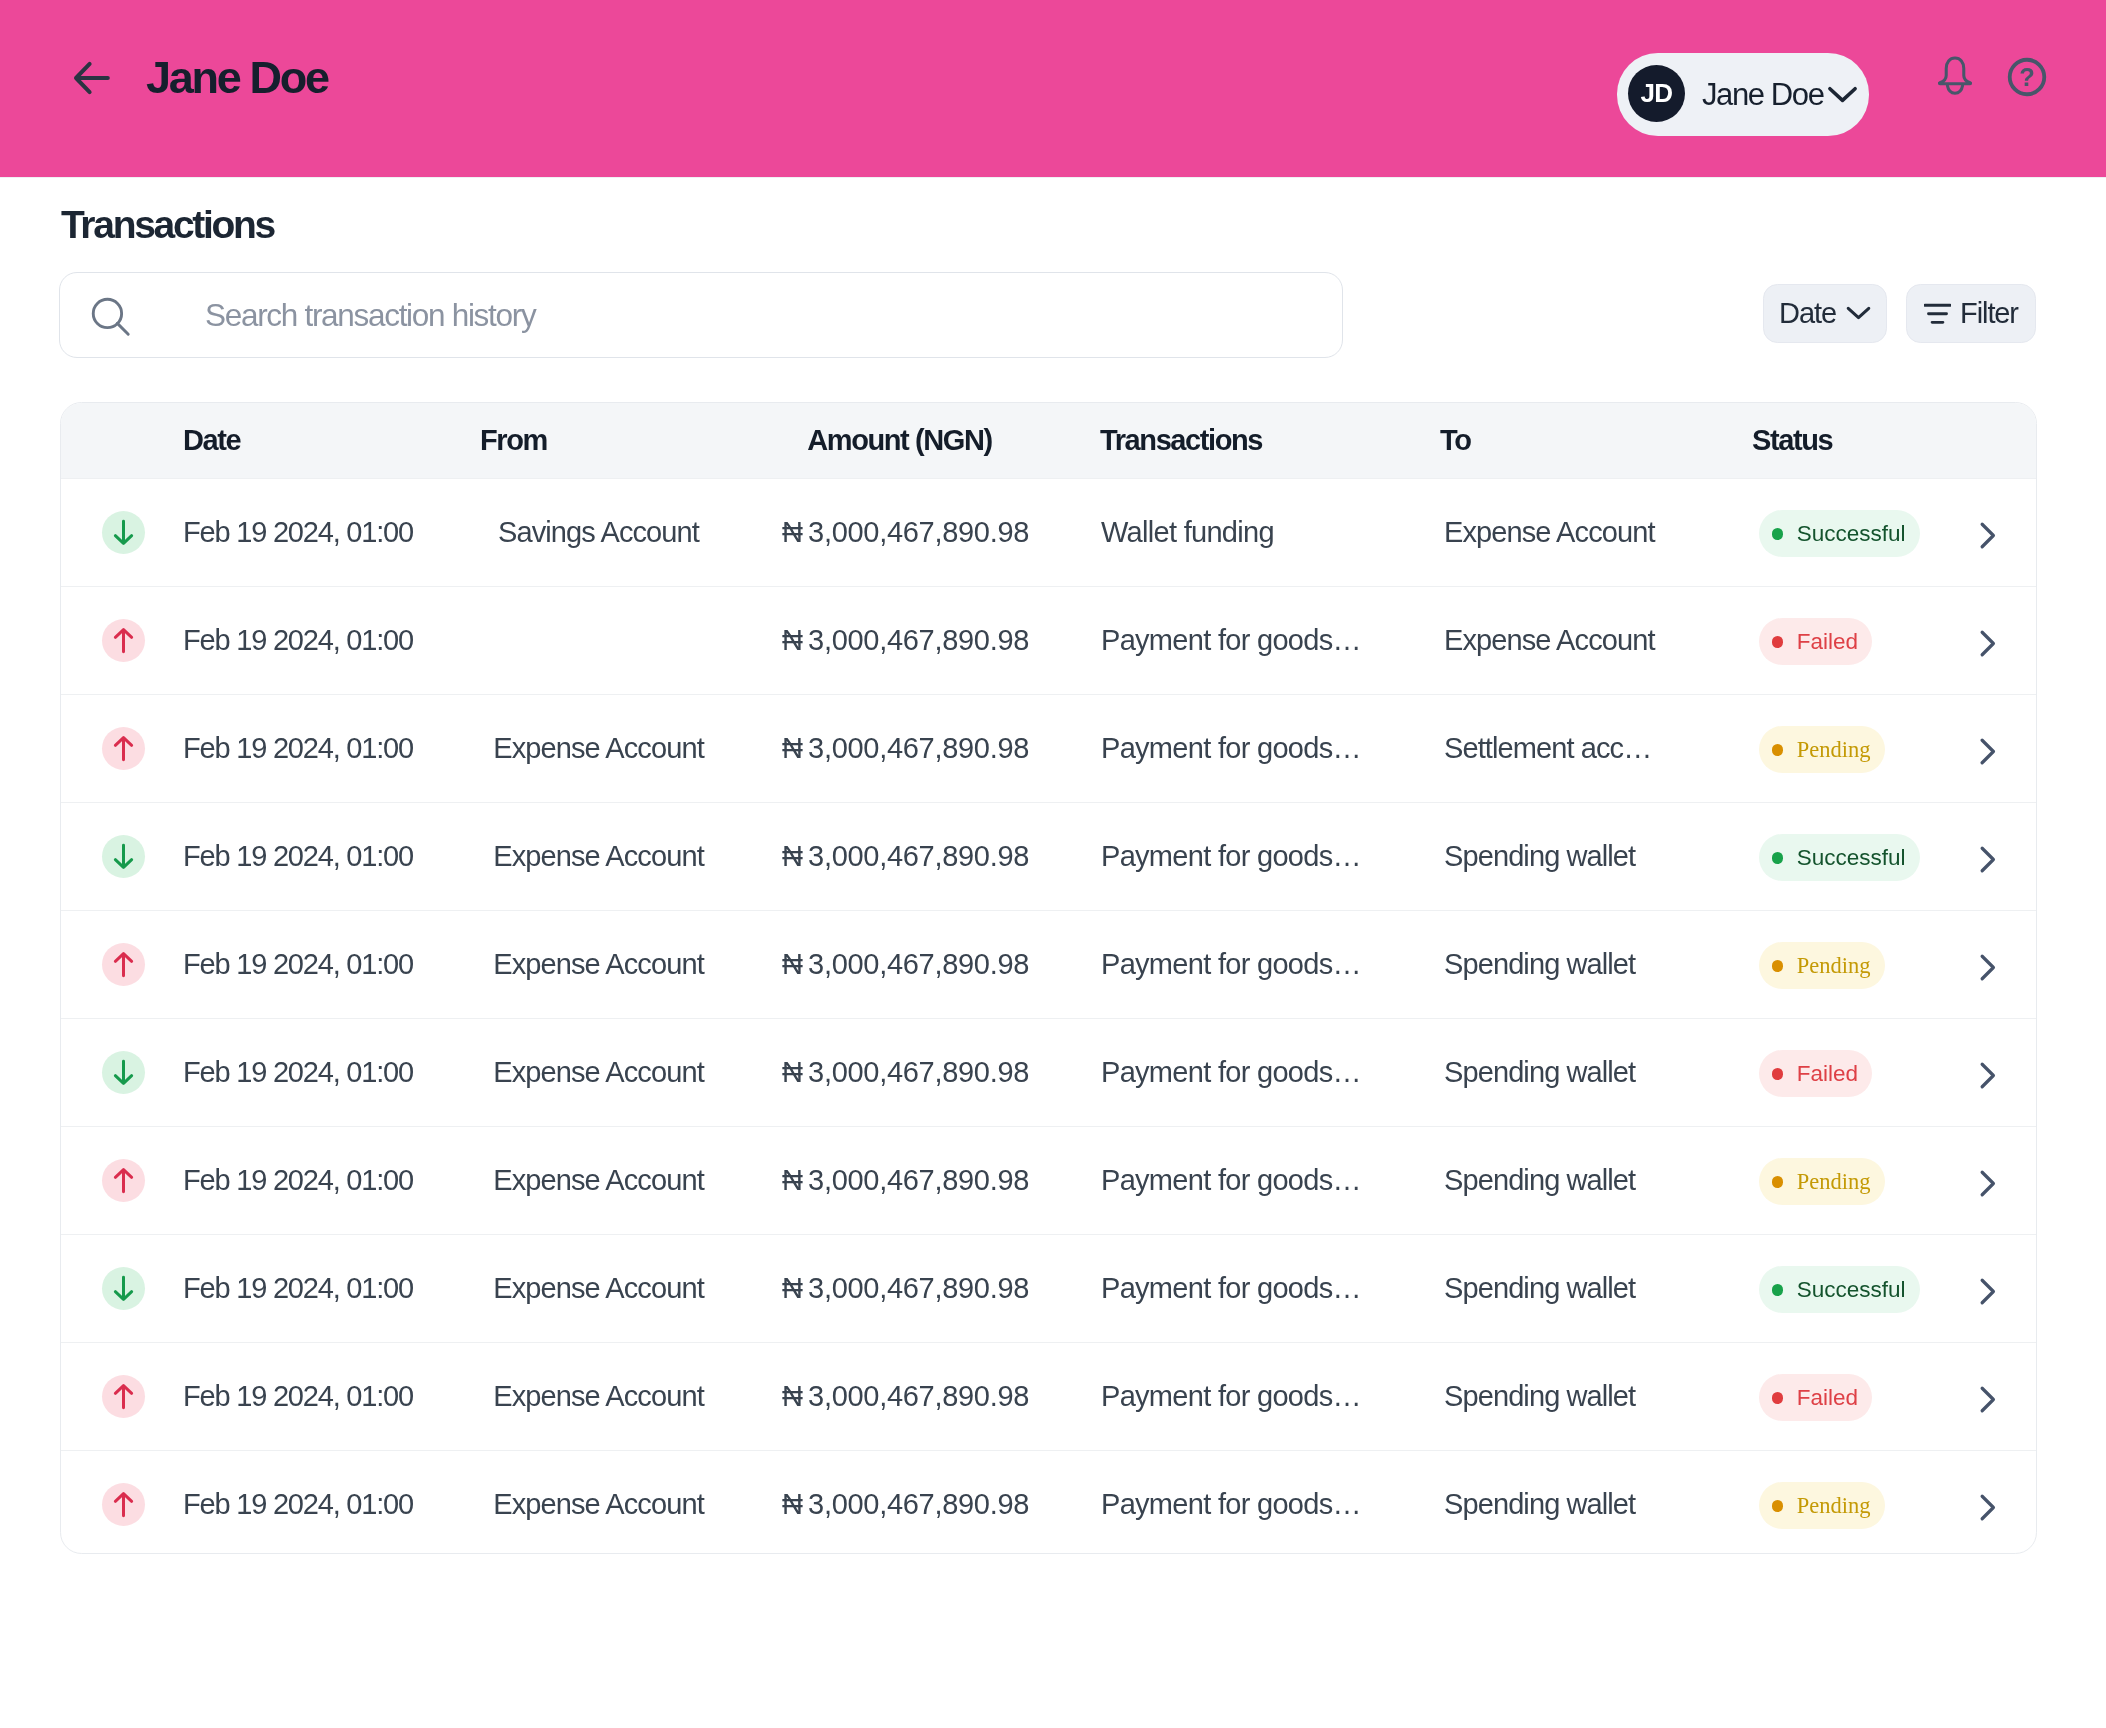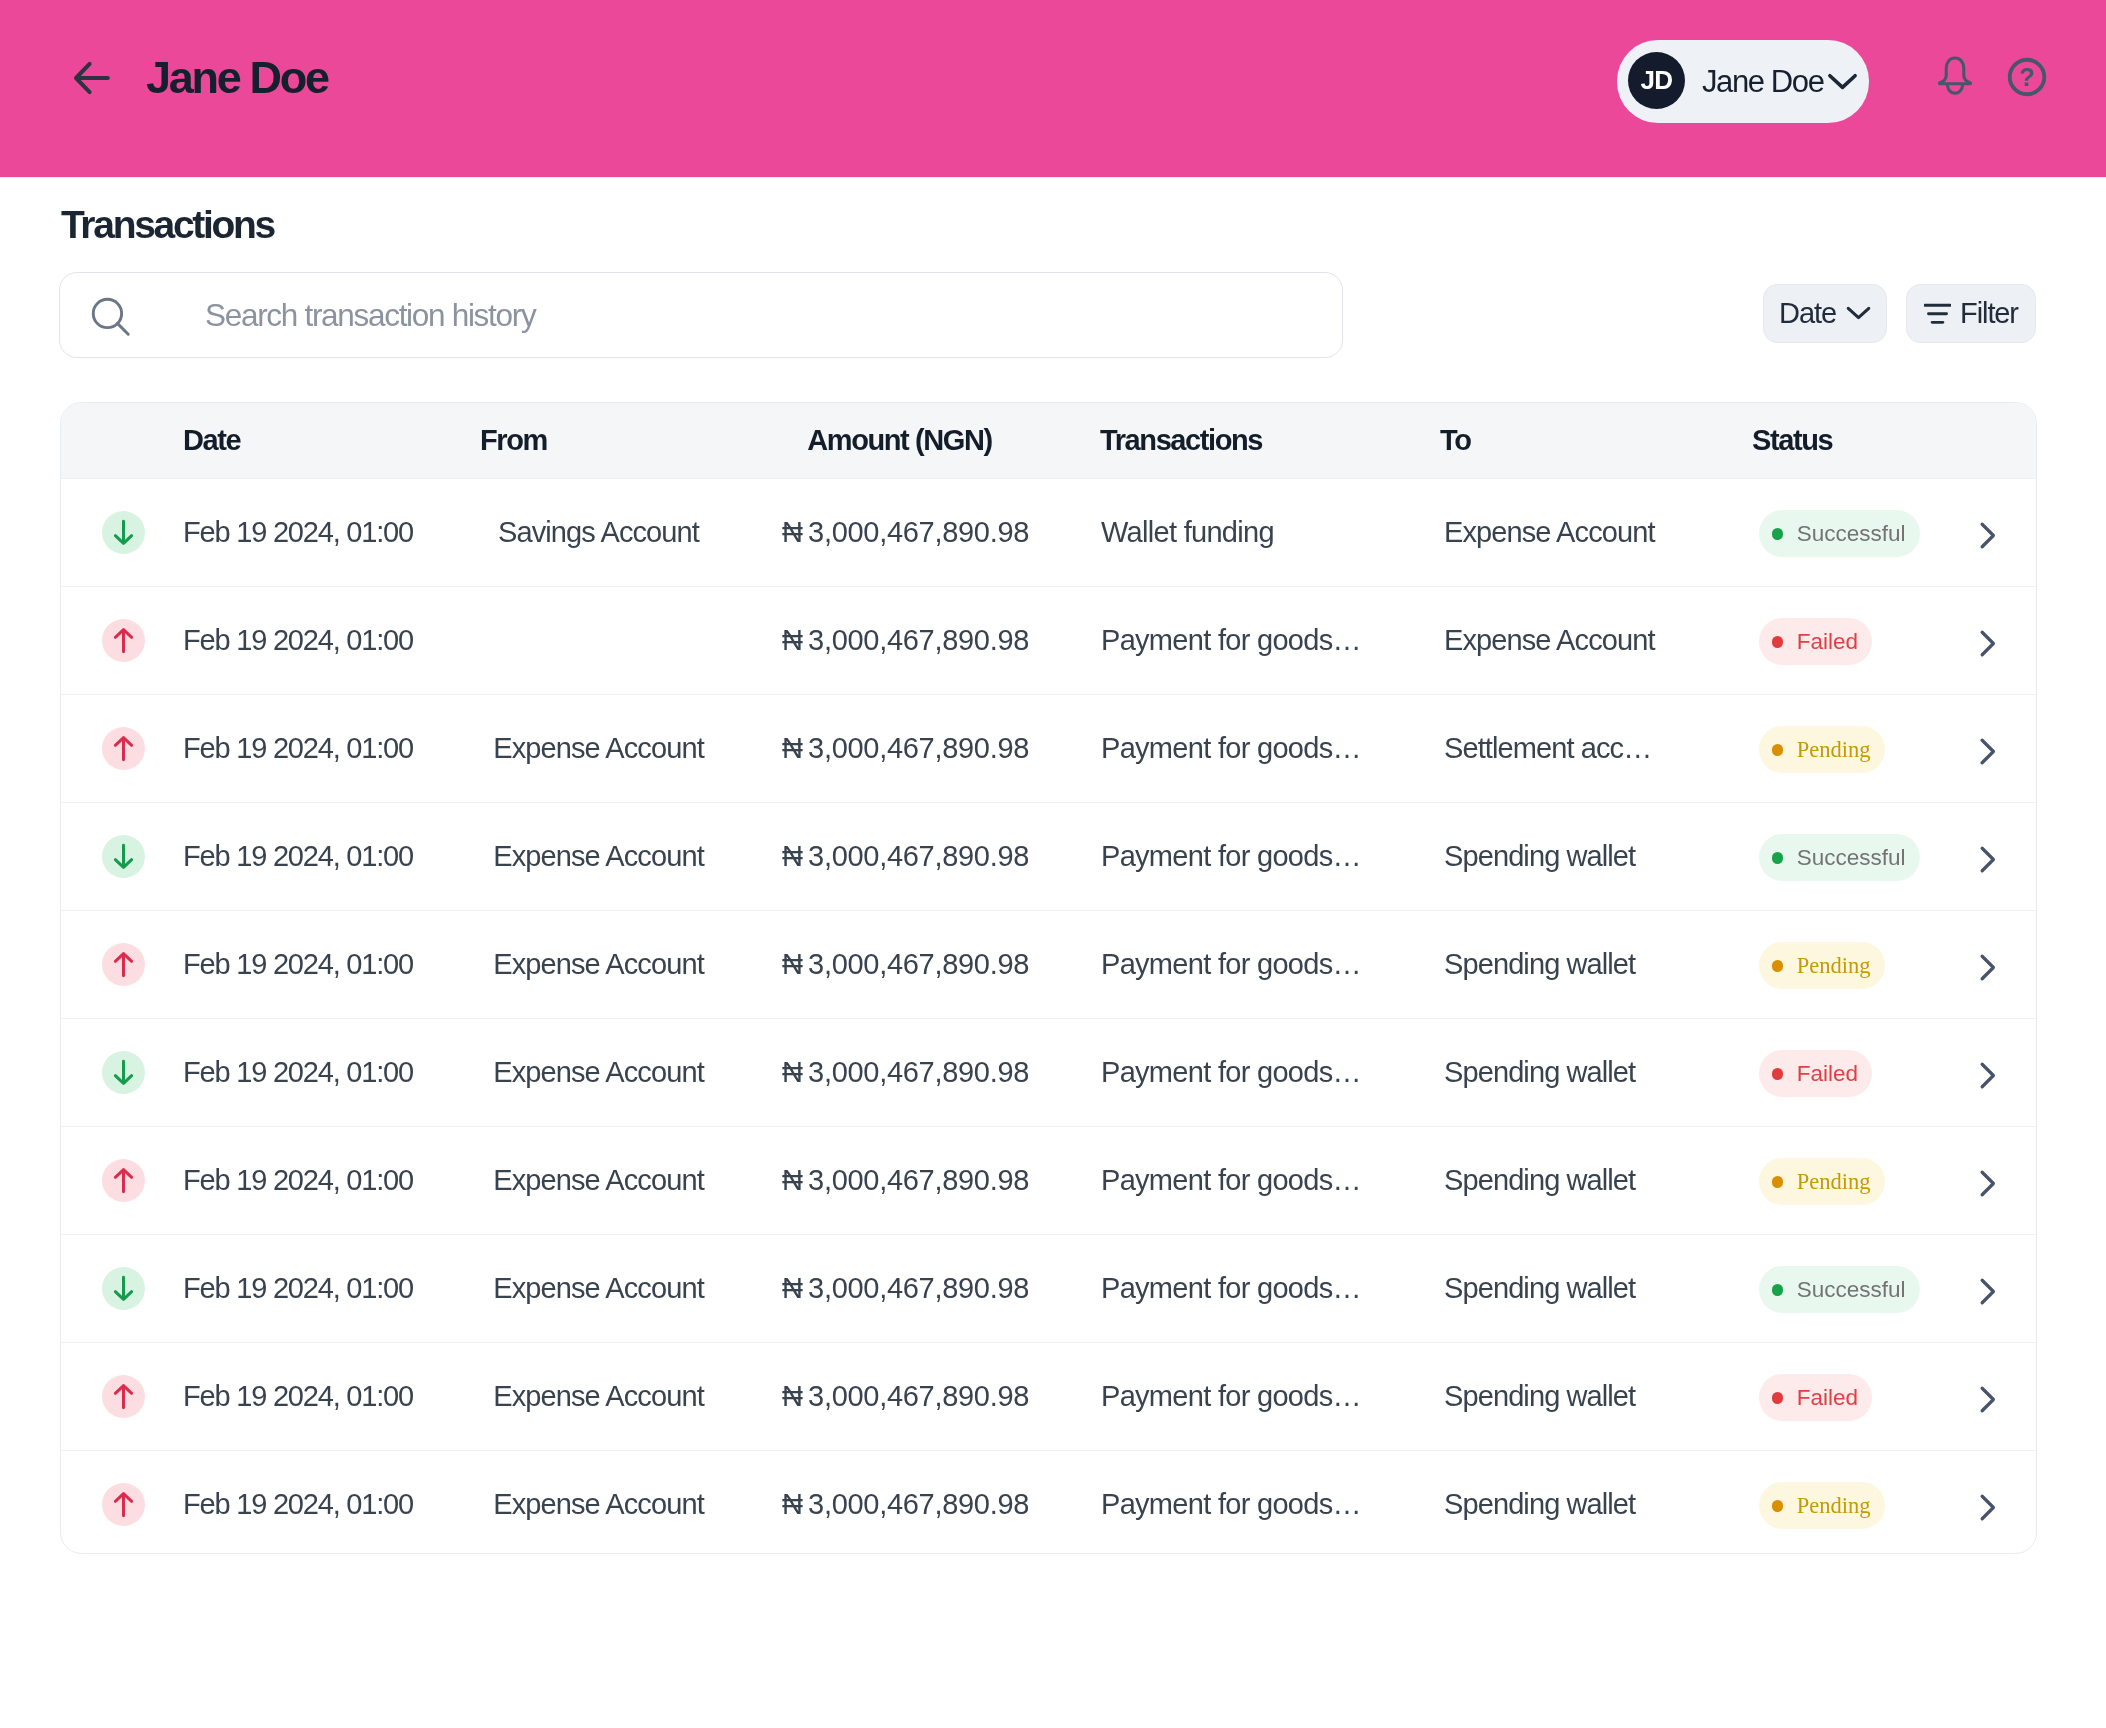--- a/index.html
+++ b/index.html
@@ -4,21 +4,21 @@
 <style>
   * { margin:0; padding:0; box-sizing:border-box; }
   html,body { width:2106px; height:1728px; background:#ffffff;
     font-family:"Liberation Sans", sans-serif; }
   
   .topbar { position:absolute; left:0; top:0; width:2106px; height:178px;
     border-bottom:1.8px solid #eef0f3; background:#ec4899; }
   .back { position:absolute; left:71px; top:58px; }
   .title { position:absolute; left:146px; top:52px; font-size:45px; font-weight:700;
     color:#161f2d; letter-spacing:-2.3px; }
-  .userpill { position:absolute; left:1617px; top:40px; width:252px; height:83px;
+  .userpill { position:absolute; left:1617px; top:53px; width:252px; height:83px;
     background:#eef1f6; border-radius:41px;text-align:center; }
   .avatar { position:absolute; left:10.8px; top:11.7px; width:57px; height:57px;
     border-radius:50%; background:#141b2c; color:#fff; font-size:26px; font-weight:700;
     display:flex; align-items:center; justify-content:center; letter-spacing:-0.9px; }
   .uname { position:absolute; left:85px; top:24px; font-size:31px; color:#17202e; font-weight:400; letter-spacing:-1.4px; }
   .pillchev { position:absolute; left:210px; top:33px; }
   .bellico { position:absolute; left:1935px; top:55px; }
   .helpico { position:absolute; left:2007px; top:57px; }
   
   .h2 { position:absolute; left:61px; top:203px; font-size:39px; font-weight:700; color:#1c2633; letter-spacing:-2.3px; }
@@ -46,21 +46,21 @@
   .c-date { left:122px; letter-spacing:-1.2px; }
   .c-from { left:373px; width:329px; justify-content:center; letter-spacing:-0.9px; }
   .c-amt  { left:714px; width:261px; justify-content:center; letter-spacing:-0.3px; }
   .c-desc { left:1040px; letter-spacing:-0.7px; }
   .c-to   { left:1383px; letter-spacing:-0.9px; }
   .c-stat { left:1698px; }
   .c-chev { left:1918px; }
   .dot { width:11.7px; height:11.7px; border-radius:50%; }
   .pill { height:47px; border-radius:23.4px; display:flex; align-items:center;
     padding:0 14.4px 0 12.6px; gap:13.5px; font-size:22.5px; margin-top:2.7px; }
-  .pill.ok   { background:#e9f8ef; color:#737373; } .pill.ok .dot{ background:#18a24a; }
+  .pill.ok   { background:#e9f8ef; color:#14532d; } .pill.ok .dot{ background:#18a24a; }
   .pill.fail { background:#fdeaea; color:#de4046; } .pill.fail .dot{ background:#e03c3e; }
   .pill.pend { background:#fdf7df; color:#c49a06;font-family:Liberation Serif, serif; } .pill.pend .dot{ background:#d98f00; }
   .ic { width:43px; height:43px; border-radius:50%; display:flex; align-items:center;
     justify-content:center; }
   .ic.in  { background:#d9f3e2; }
   .ic.out { background:#fcdde2; }
 </style>
 </head>
 <body>
 <div class="topbar">

